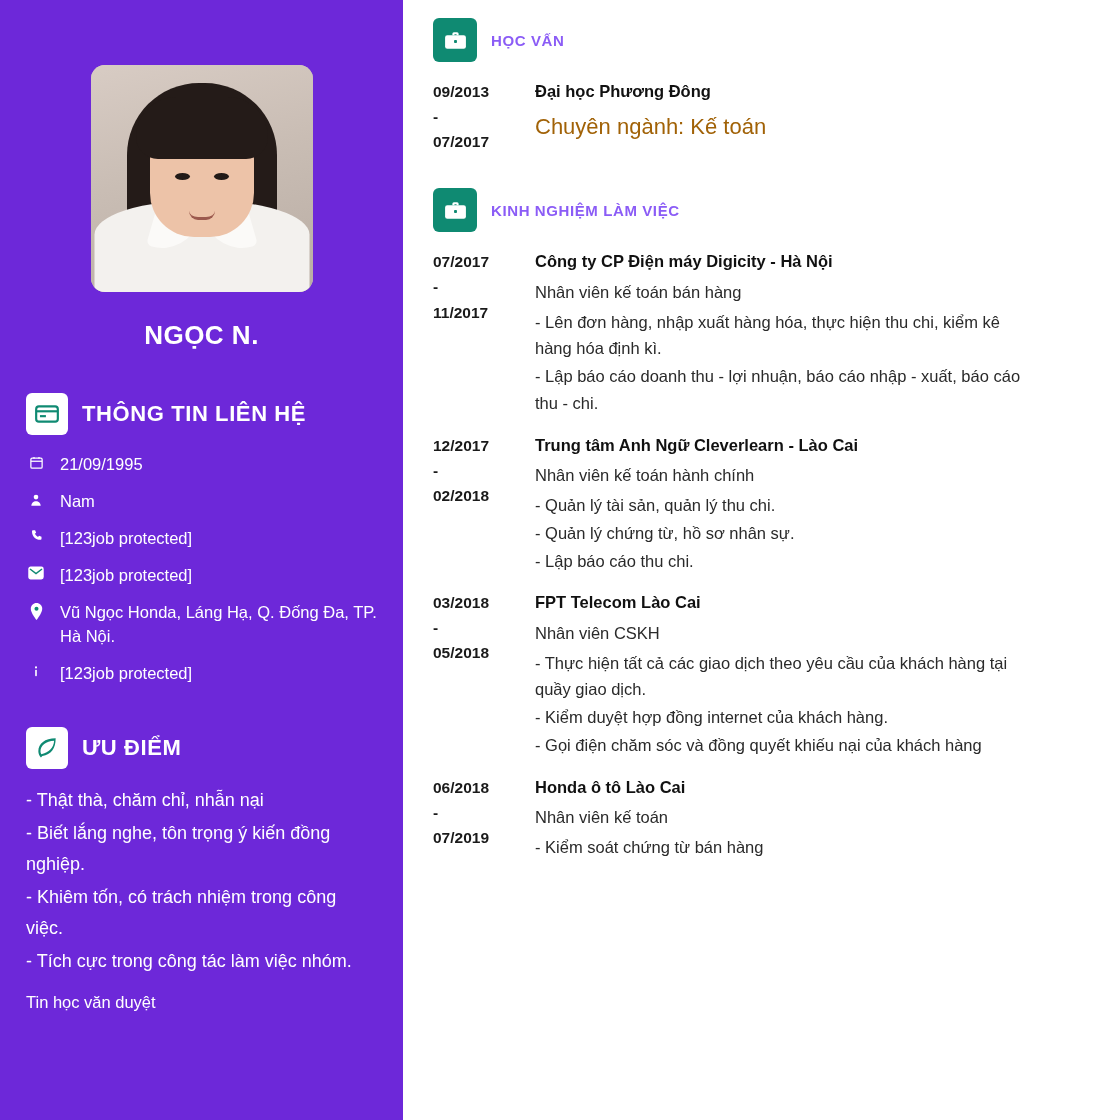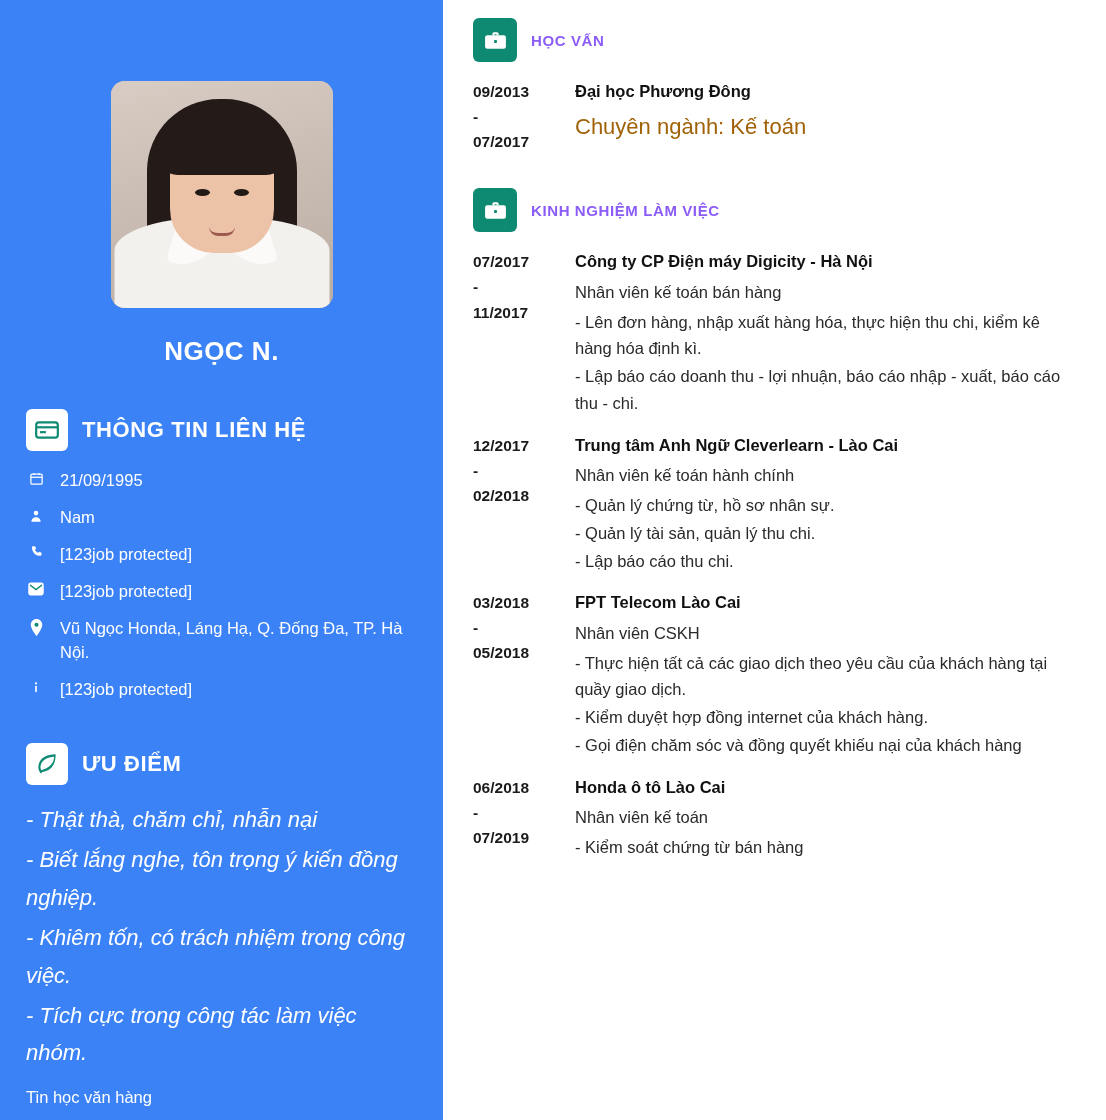--- a/index.html
+++ b/index.html
@@ -12,24 +12,24 @@
     overflow: hidden;
   }
   .cv {
     display: flex;
     width: 1106px;
     height: 1120px;
   }
 
   
   .left {
-    width: 443px;
-    background: #3b82f6;
+    width: 403px;
+    background: #6d28d9;
     color: #ffffff;
-    padding: 16px 26px;
+    padding: 0 26px;
     position: relative;
     overflow: hidden;
   }
   .photo-wrap {
     margin-top: 65px;
     display: flex;
     justify-content: center;
   }
   .photo {
     width: 222px;
@@ -121,21 +121,21 @@
     font-size: 16.5px;
     line-height: 1.45;
   }
   .contact-row .ci {
     width: 20px; flex: 0 0 20px;
     display:flex; align-items:center; justify-content:center;
     padding-top: 2px;
   }
   .contact-row .ctext { flex: 1; }
 
-  .bullets { margin-top: 16px; font-size: 22px; line-height: 1.72; font-style: italic; }
+  .bullets { margin-top: 16px; font-size: 18px; line-height: 1.72; }
   .bullets div { margin-bottom: 2px; }
 
   .skills-preview { margin-top: 16px; font-size: 16.5px; }
 
   
   .right {
     width: 663px;
     background: #ffffff;
     padding: 14px 34px 0 30px;
     overflow: hidden;
@@ -304,21 +304,21 @@
       <span class="sec-title">ƯU ĐIỂM</span>
     </div>
     <div class="bullets">
       <div>- Thật thà, chăm chỉ, nhẫn nại</div>
       <div>- Biết lắng nghe, tôn trọng ý kiến đồng nghiệp.</div>
       <div>- Khiêm tốn, có trách nhiệm trong công việc.</div>
       <div>- Tích cực trong công tác làm việc nhóm.</div>
     </div>
 
     <div class="skills-preview">
-      <div>Tin học văn hàng</div>
+      <div>Tin học văn duyệt</div>
     </div>
   </div>
 
   <div class="right">
 
     <div class="r-sec-head">
       <span class="r-badge">
         <svg width="25" height="25" viewBox="0 0 24 24" fill="#ffffff">
           <rect x="2" y="7" width="20" height="13" rx="2.2"></rect>
           <path d="M9 7V5.5A1.5 1.5 0 0 1 10.5 4h3A1.5 1.5 0 0 1 15 5.5V7h-2V6h-2v1z"></path>
@@ -367,22 +367,22 @@
 
     <div class="entry">
       <div class="dates">
         <span>12/2017</span>
         <span class="dash">-</span>
         <span>02/2018</span>
       </div>
       <div class="edetail">
         <div class="etitle">Trung tâm Anh Ngữ Cleverlearn - Lào Cai</div>
         <div class="erole">Nhân viên kế toán hành chính</div>
+        <div class="etask">- Quản lý tài sản, quản lý thu chi.</div>
         <div class="etask">- Quản lý chứng từ, hồ sơ nhân sự.</div>
-        <div class="etask">- Quản lý tài sản, quản lý thu chi.</div>
         <div class="etask">- Lập báo cáo thu chi.</div>
       </div>
     </div>
 
     <div class="entry">
       <div class="dates">
         <span>03/2018</span>
         <span class="dash">-</span>
         <span>05/2018</span>
       </div>

